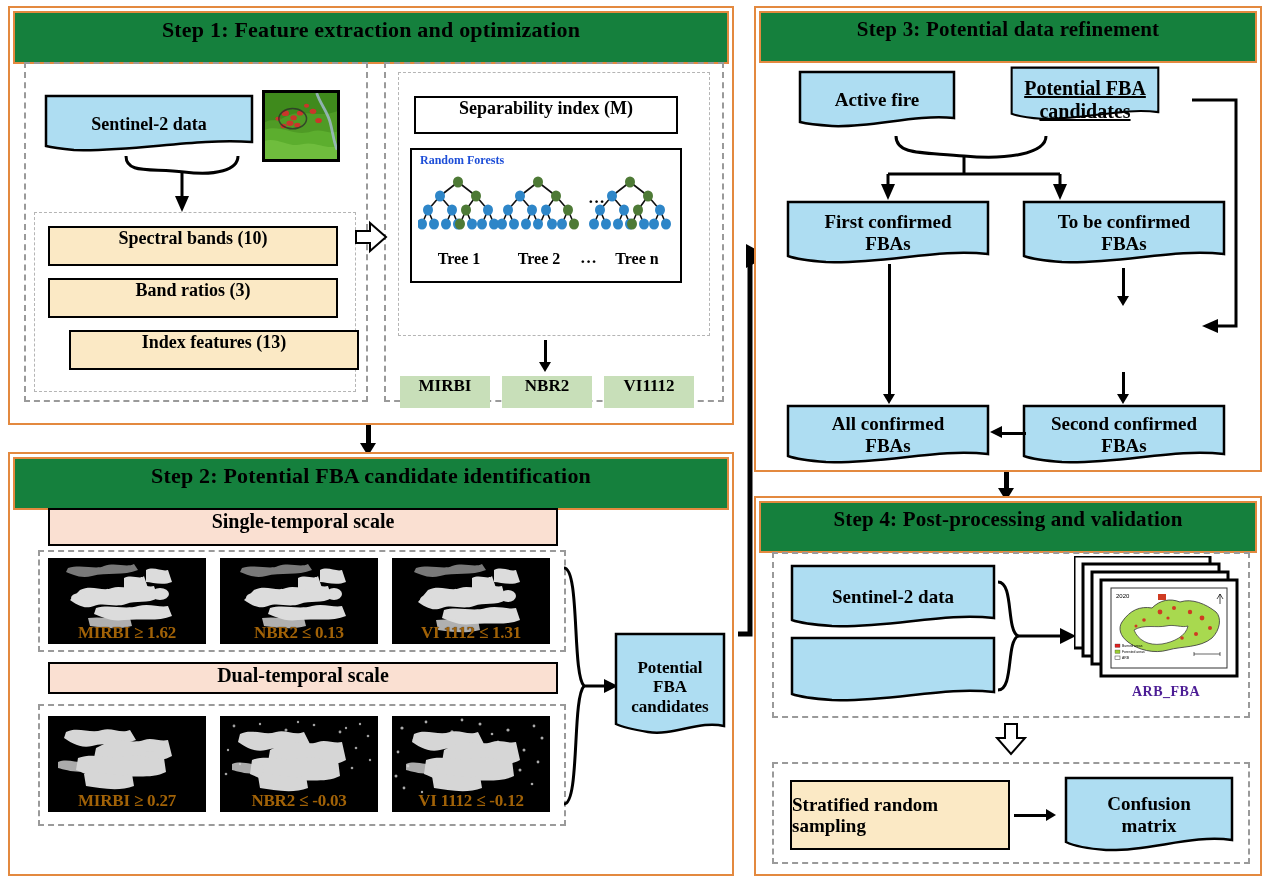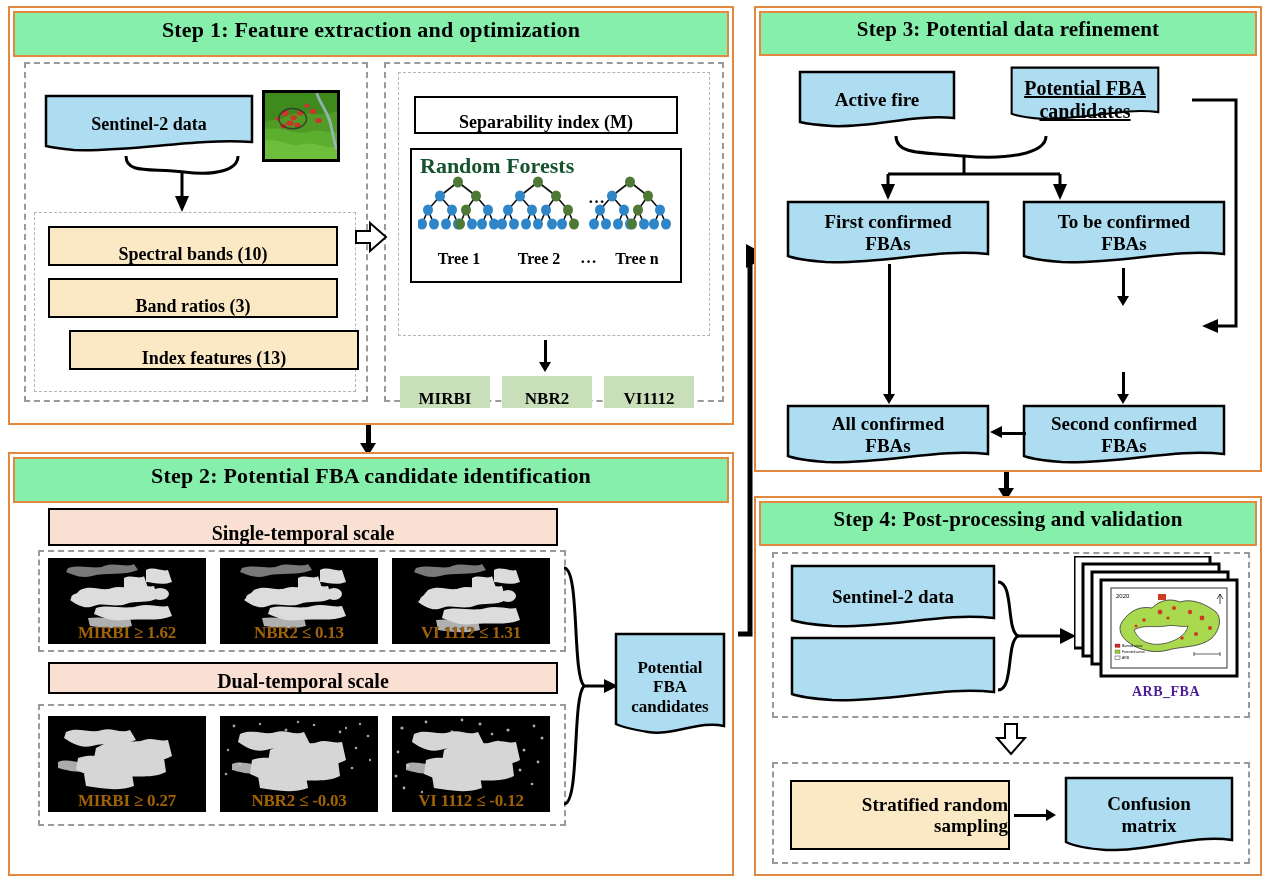--- a/index.html
+++ b/index.html
@@ -12,29 +12,29 @@
   }
   .root { position:relative; width:1269px; height:882px; }
 
   
   .step-panel {
     position:absolute;
     border:2px solid #E3893F;
     background:#ffffff;
   }
   .step-header {
-    background:#86efac;
+    background:#15803d;
     border:2px solid #E3893F;
     margin:3px;
     text-align:center;
     font-weight:bold;
     color:#000;
     letter-spacing:.2px;
     line-height:1.15;
-    padding:4px 0 13px;
+    padding:4px 0 20px;
   }
   .step-header.s1 { font-size:22px; }
   .step-header.s2 { font-size:22px; }
   .step-header.s3 { font-size:21px; }
   .step-header.s4 { font-size:21px; }
 
   
   .dash {
     position:absolute;
     border:2px dashed #9a9a9a;
@@ -43,21 +43,21 @@
   .dash-thin {
     position:absolute;
     border:1px dashed #b5b5b5;
     background:transparent;
   }
 
   
   .box {
     position:absolute;
     border:2px solid #000;
-    display:flex; align-items:flex-end; justify-content:center;
+    display:flex; align-items:flex-start; justify-content:center;
     text-align:center;
     font-weight:bold;
     color:#000;
     line-height:1.12;
   }
   .box.cream { background:#FBE9C5; }
   .box.green { background:#C8DFB9; border:none; }
   .box.pink  { background:#FAE0D2; }
   .box.white { background:#ffffff; }
 
@@ -109,21 +109,21 @@
   }
   .burn .burn-label {
     position:absolute; left:0; right:0; bottom:1px;
     color:#a16207; font-weight:bold; font-size:17px;
     text-align:center; z-index:5;
     text-shadow:0 0 1px #000;
     letter-spacing:-.2px;
   }
 
   .rf-title {
-    position:absolute; font-weight:bold; font-size:22px; color:#14532d;
+    position:absolute; font-weight:bold; font-size:12px; color:#1d4ed8;
   }
   .tree-label {
     position:absolute; font-weight:bold; font-size:16px; color:#000;
     text-align:center;
   }
   .dots { position:absolute; font-weight:bold; font-size:17px; color:#000; }
 
   .arbfba-label {
     position:absolute; font-weight:bold; font-size:14px; color:#4c1d95;
     text-align:center; letter-spacing:.5px;

